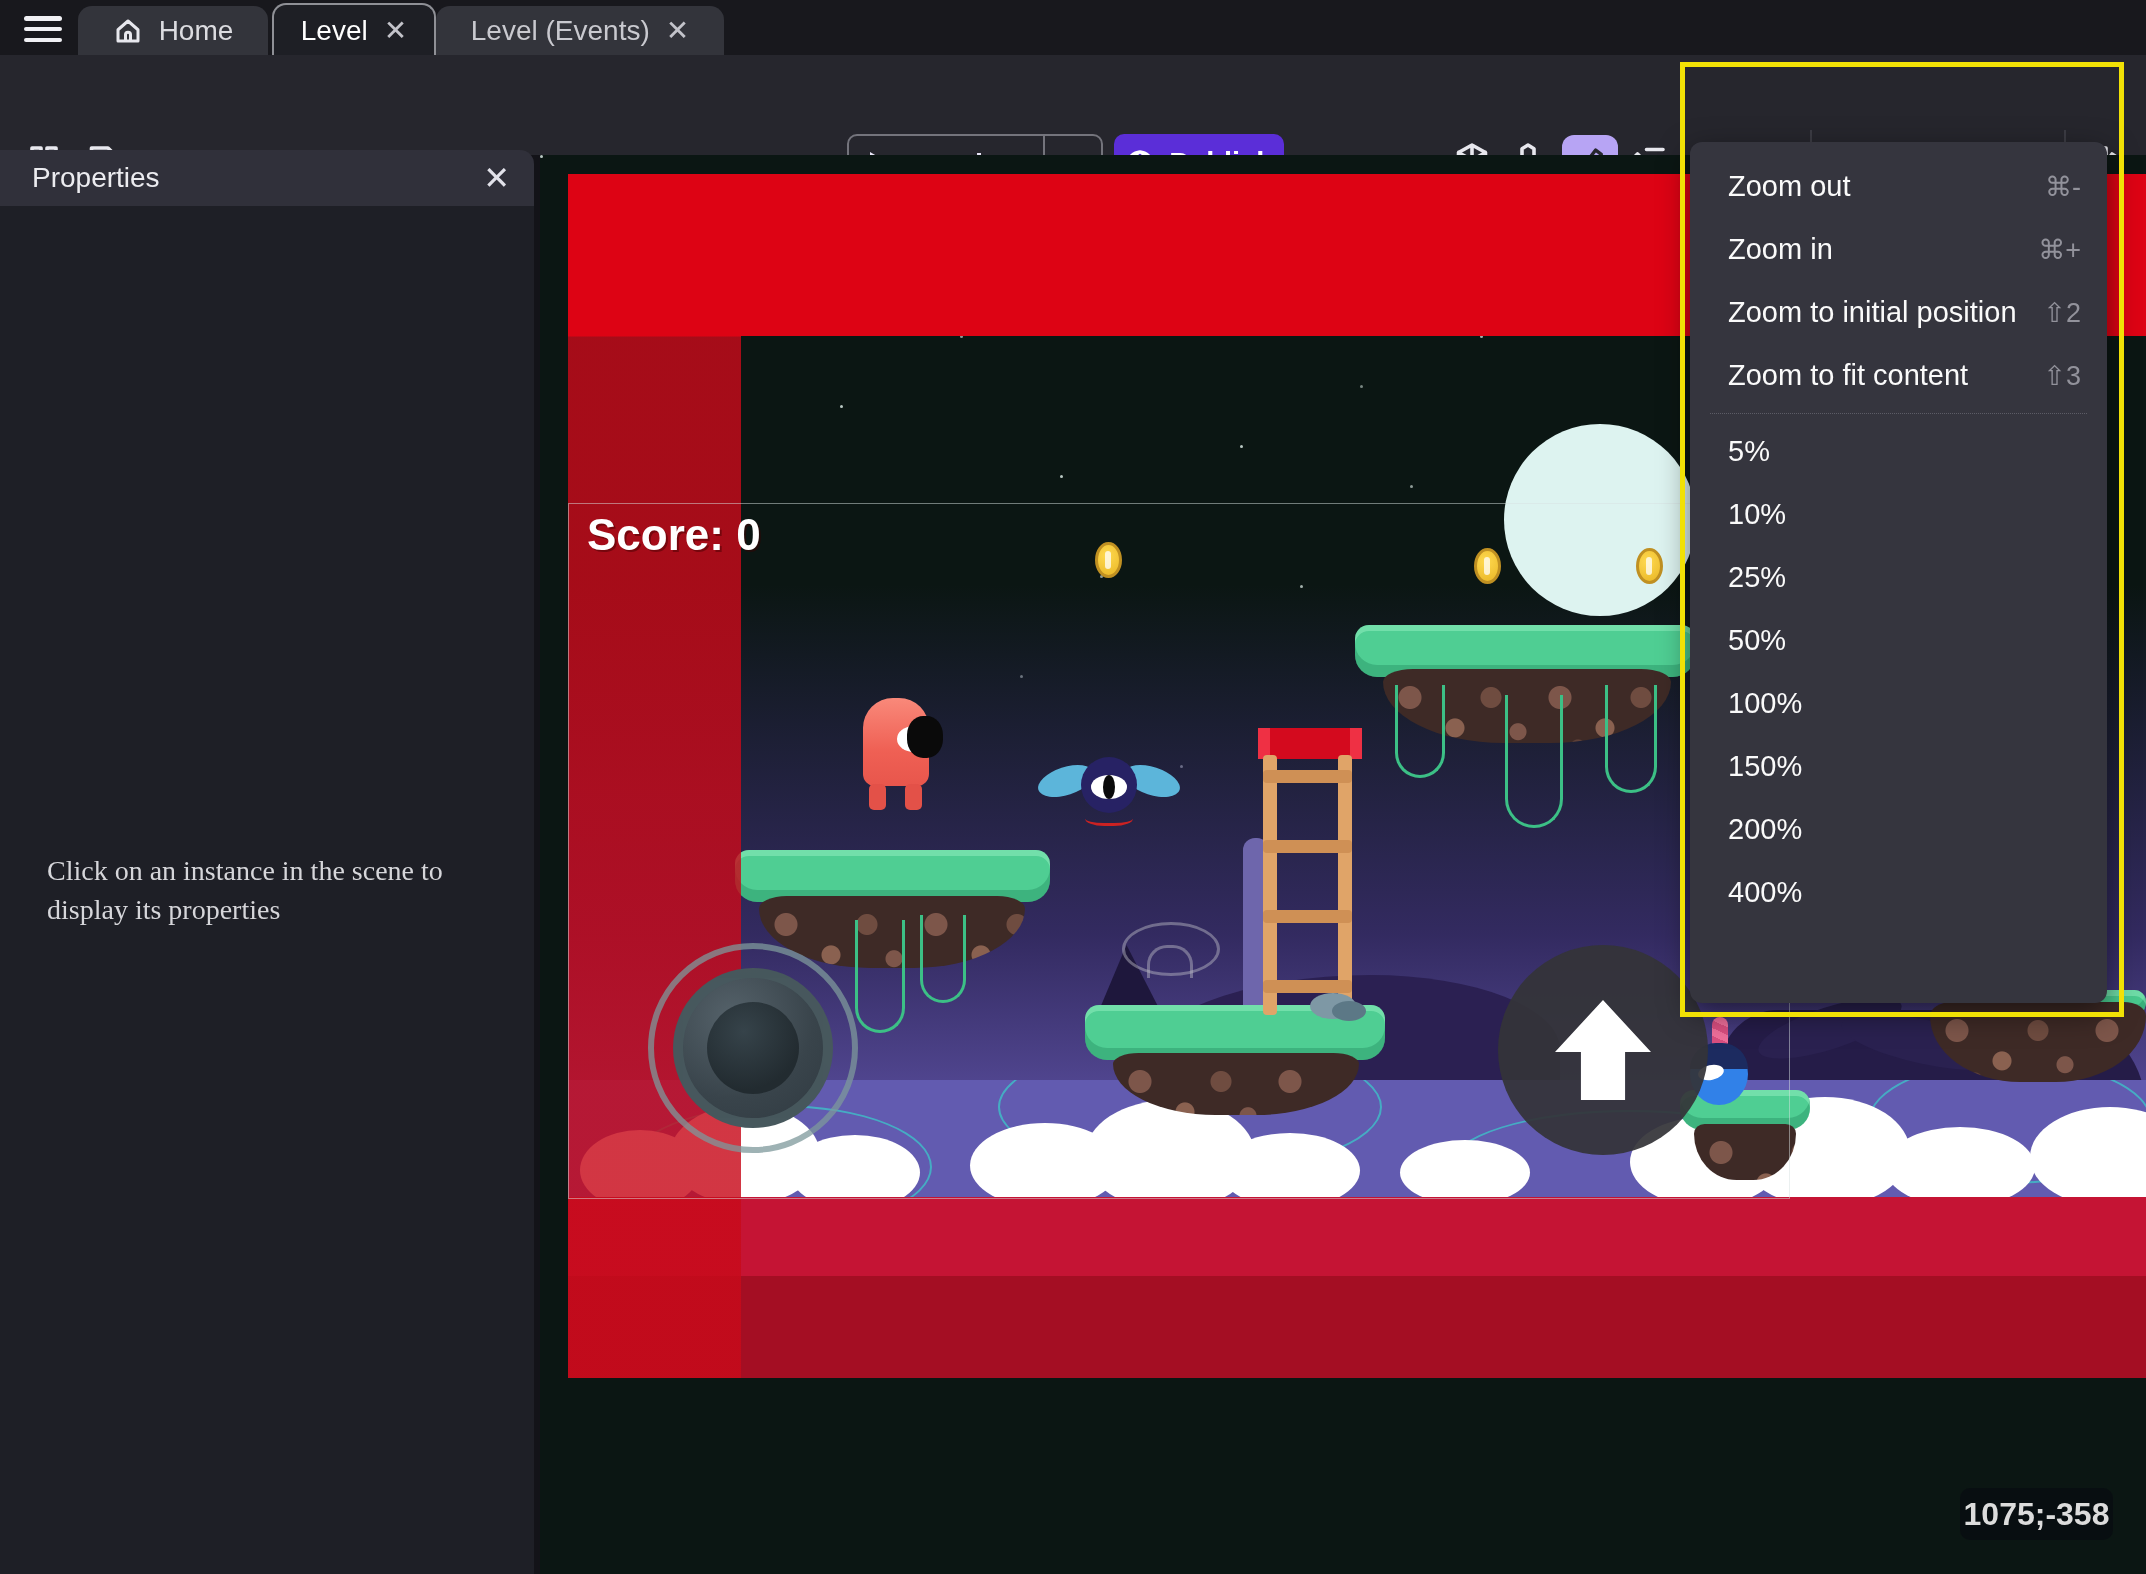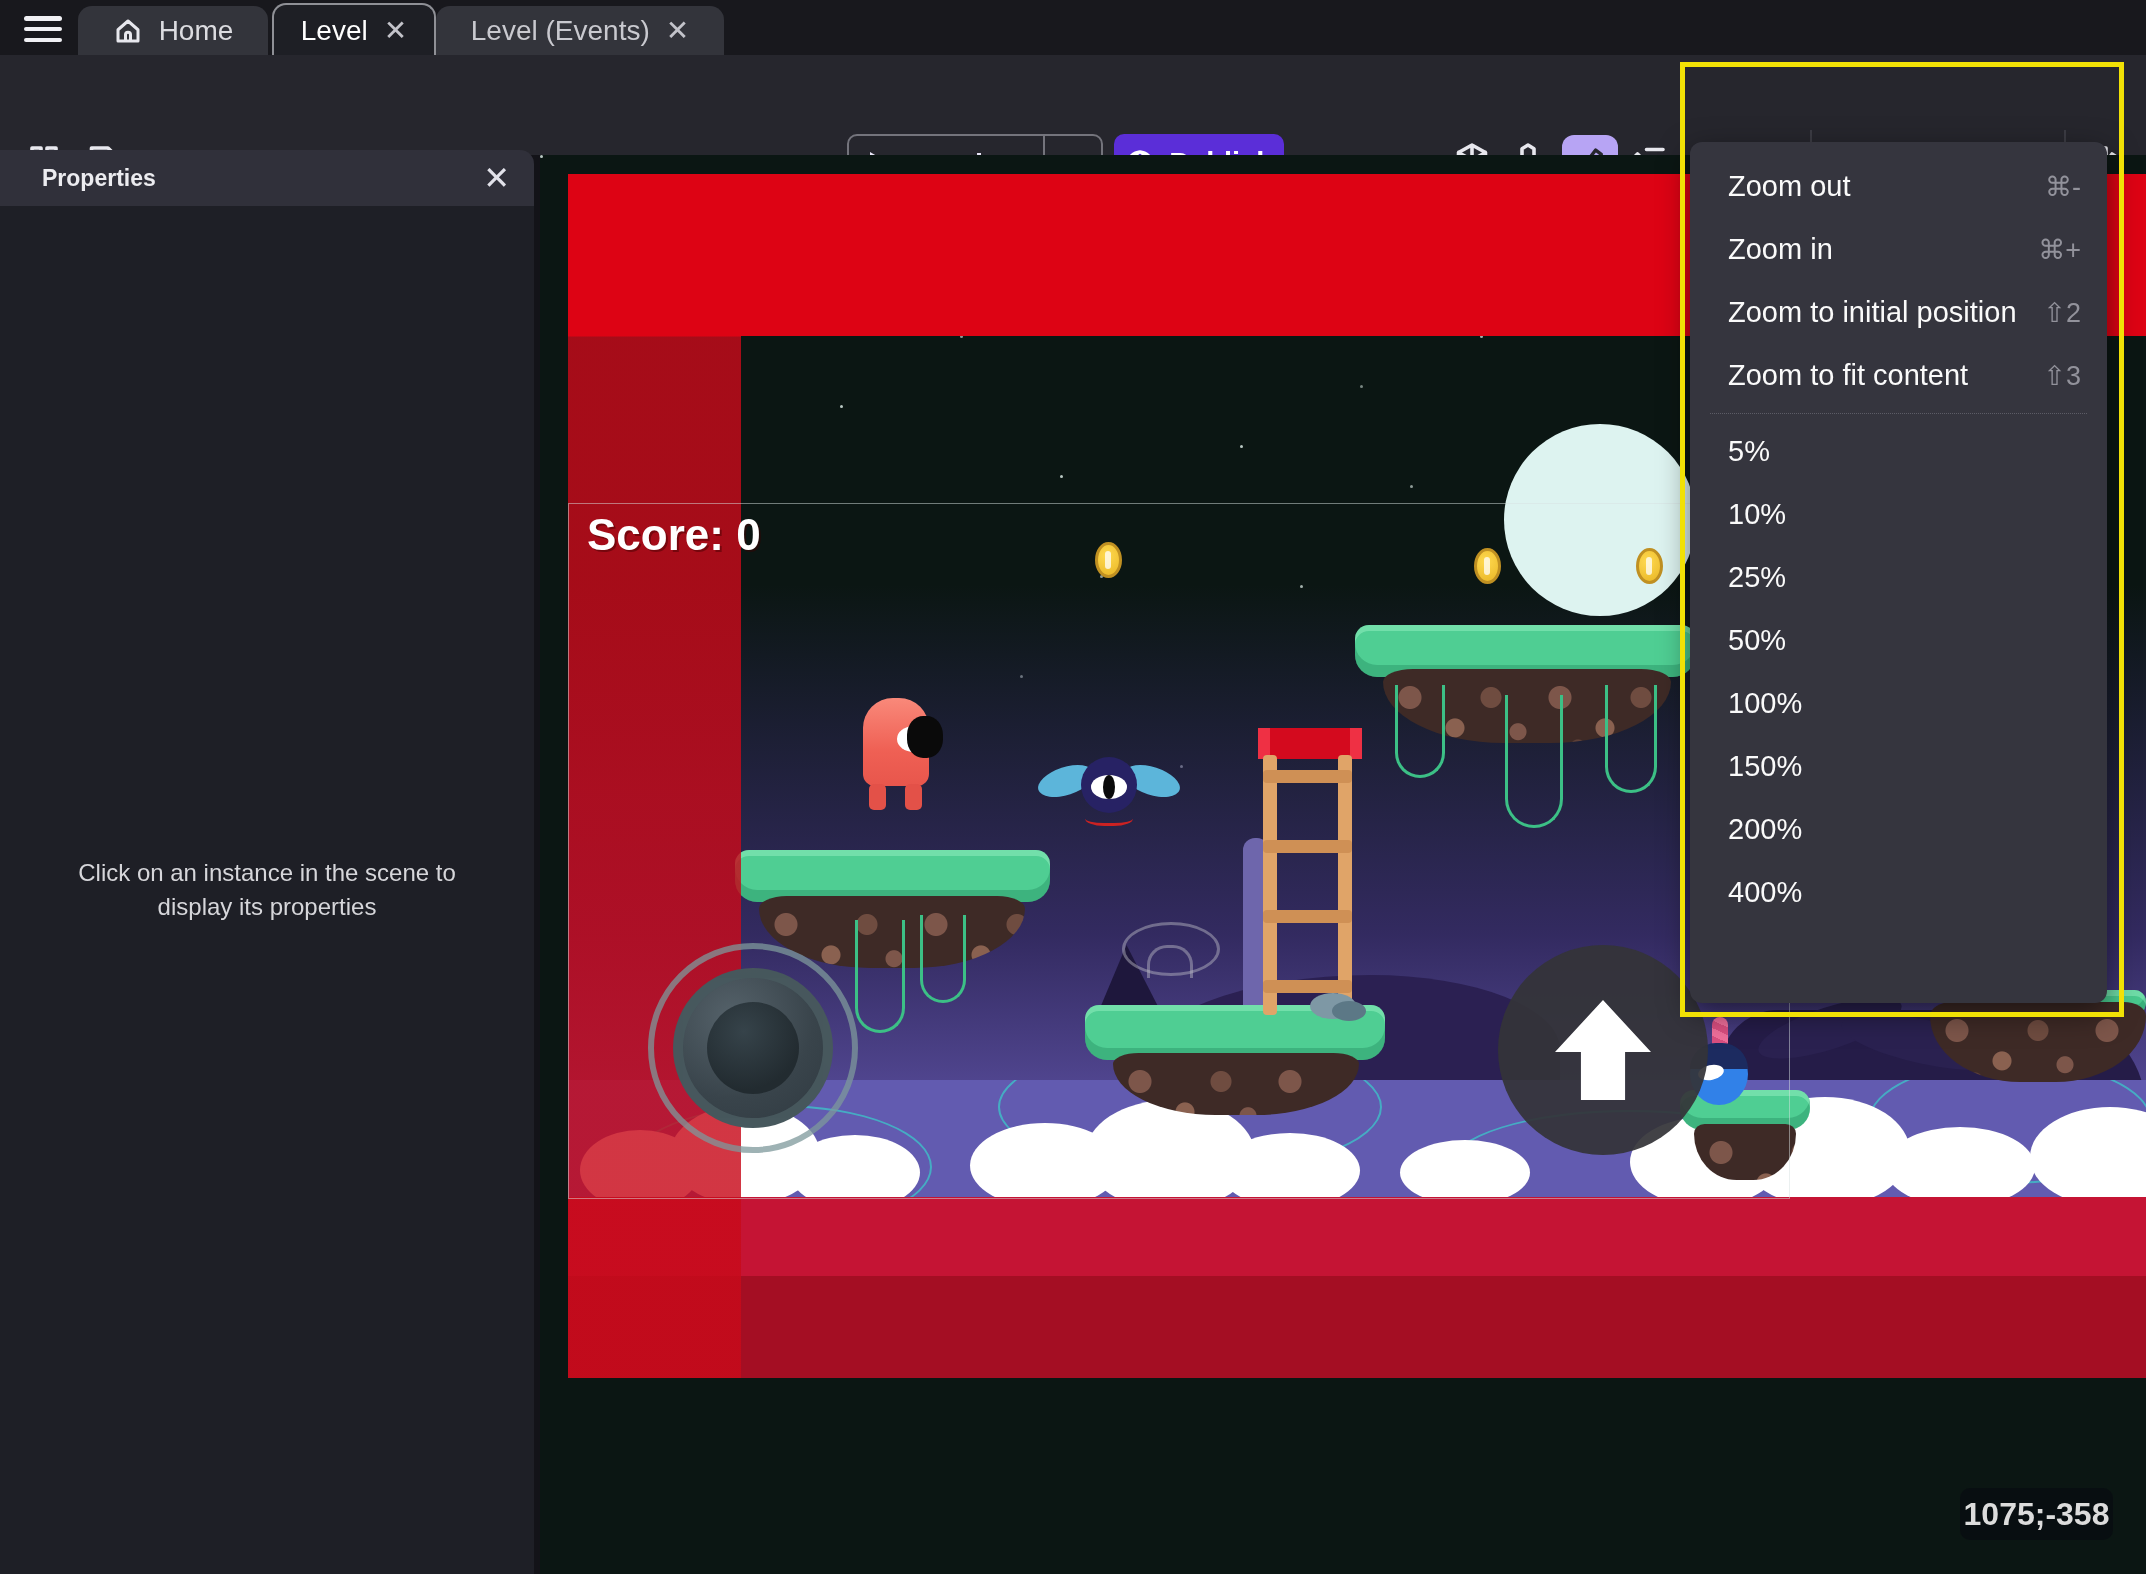--- a/index.html
+++ b/index.html
@@ -34,24 +34,24 @@
   .play-tri{width:0;height:0;border-left:24px solid #eae6f8;border-top:14px solid transparent;border-bottom:14px solid transparent;}
   .preview-caret{width:56px;border-left:2px solid #74747c;display:flex;align-items:center;justify-content:center;}
   .caret-down{width:0;height:0;border-top:13px solid #eae6f8;border-left:11px solid transparent;border-right:11px solid transparent;}
   .publish-btn{left:1114px;top:79px;width:170px;height:59px;background:#5b2ed8;border-radius:10px;
        display:flex;align-items:center;justify-content:center;gap:13px;color:#fff;font-weight:bold;font-size:29px;cursor:pointer;}
   .globe{stroke:#fff;stroke-width:2.4;fill:none;}
 
   
   .panel-header{left:0;top:150px;width:534px;height:56px;background:#30303a;border-radius:0 14px 0 0;
        display:flex;align-items:center;justify-content:space-between;padding:0;box-sizing:border-box;}
-  .panel-title{margin-left:42px;font-size:23px;color:#ececf0;font-weight:bold;}
+  .panel-title{margin-left:32px;font-size:28px;color:#ececf0;}
   .panel-close{margin-right:24px;font-size:32px;color:#e2e2ea;cursor:pointer;line-height:1;}
   .panel-body{left:0;top:206px;width:534px;height:1368px;background:#1e1f26;display:flex;align-items:center;justify-content:center;}
-  .panel-msg{width:440px;text-align:center;font-size:24px;line-height:1.4;color:#d6d6da;}
+  .panel-msg{width:440px;text-align:left;font-size:28px;line-height:1.4;color:#d6d6da;font-family:Liberation Serif, serif;}
 
   
   .scene{left:540px;top:155px;width:1606px;height:1419px;background:#0b1613;overflow:hidden;}
   .stars{left:0;top:0;width:3px;height:3px;background:rgba(230,245,240,.8);border-radius:50%;
      box-shadow:300px 250px rgba(230,245,240,.8),420px 180px rgba(230,245,240,.6),520px 320px rgba(230,245,240,.8),
      650px 140px rgba(230,245,240,.6),700px 290px rgba(230,245,240,.8),820px 230px rgba(230,245,240,.5),
      940px 180px rgba(230,245,240,.7),870px 330px rgba(230,245,240,.6),1010px 300px rgba(230,245,240,.7),
      560px 420px rgba(230,245,240,.6),760px 430px rgba(230,245,240,.7),480px 520px rgba(230,245,240,.5),
      1140px 210px rgba(230,245,240,.7),350px 560px rgba(230,245,240,.5),640px 610px rgba(230,245,240,.6),
      1050px 520px rgba(230,245,240,.6),905px 475px rgba(230,245,240,.5);}

